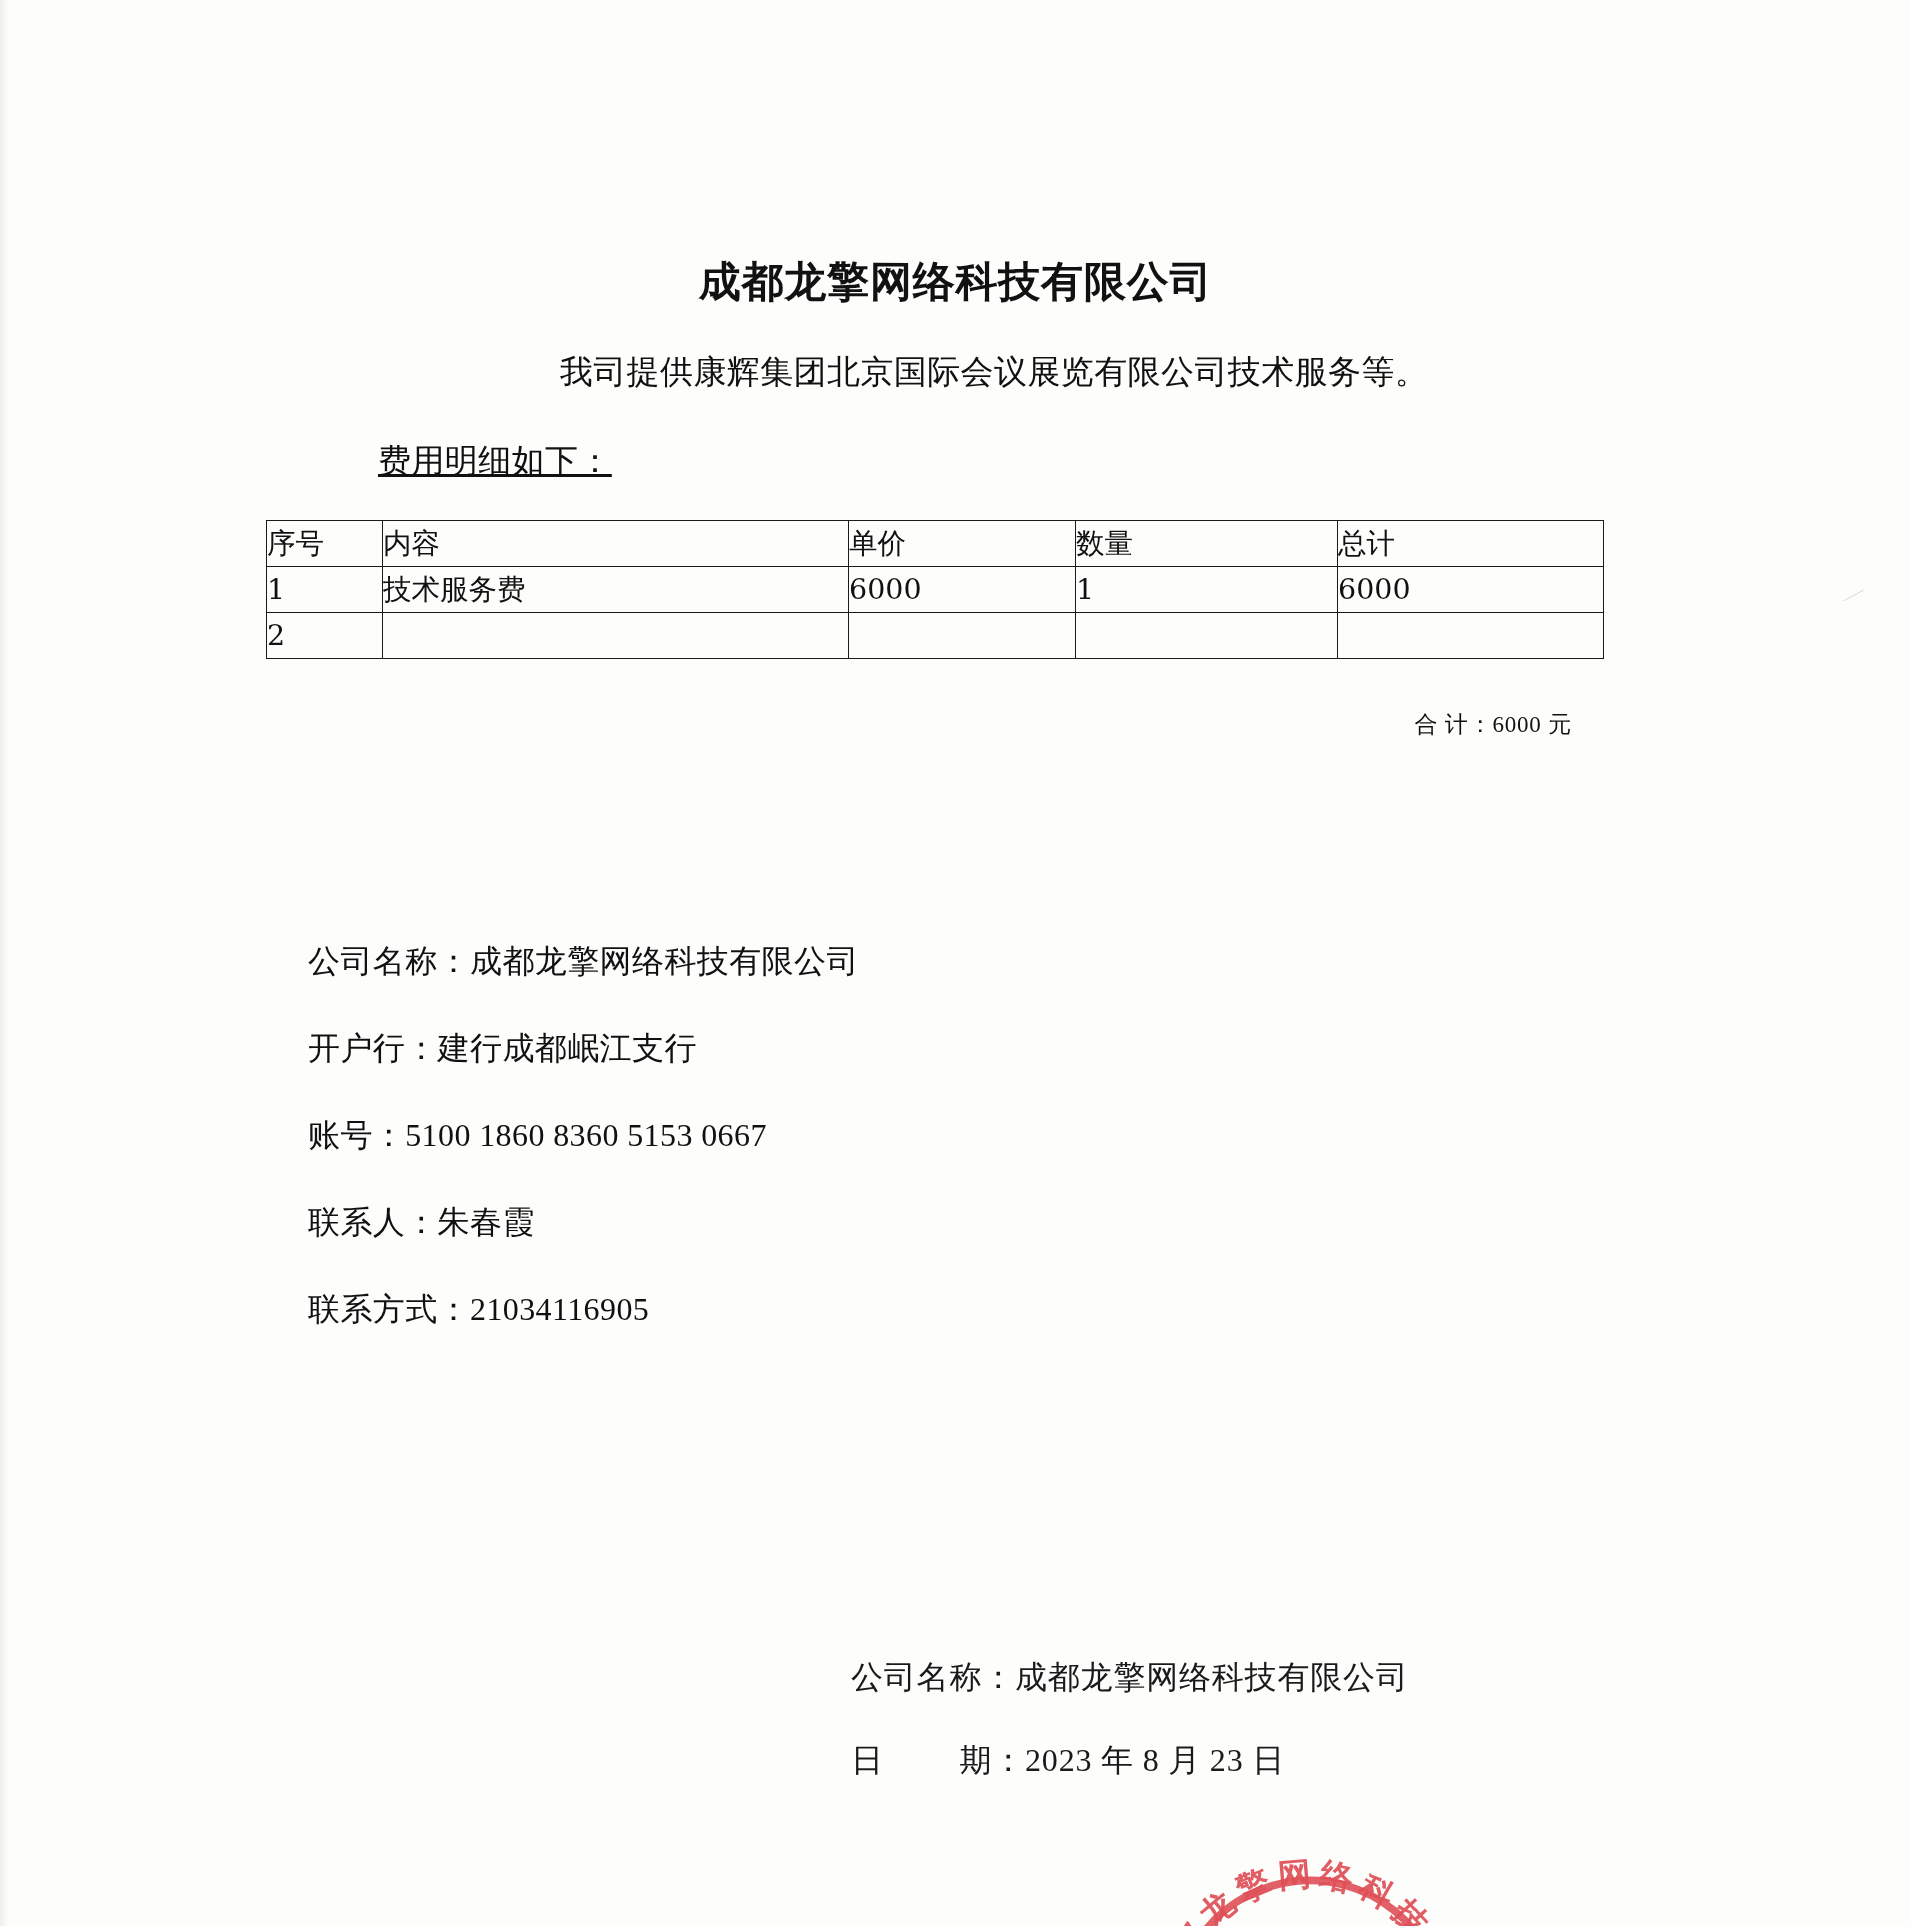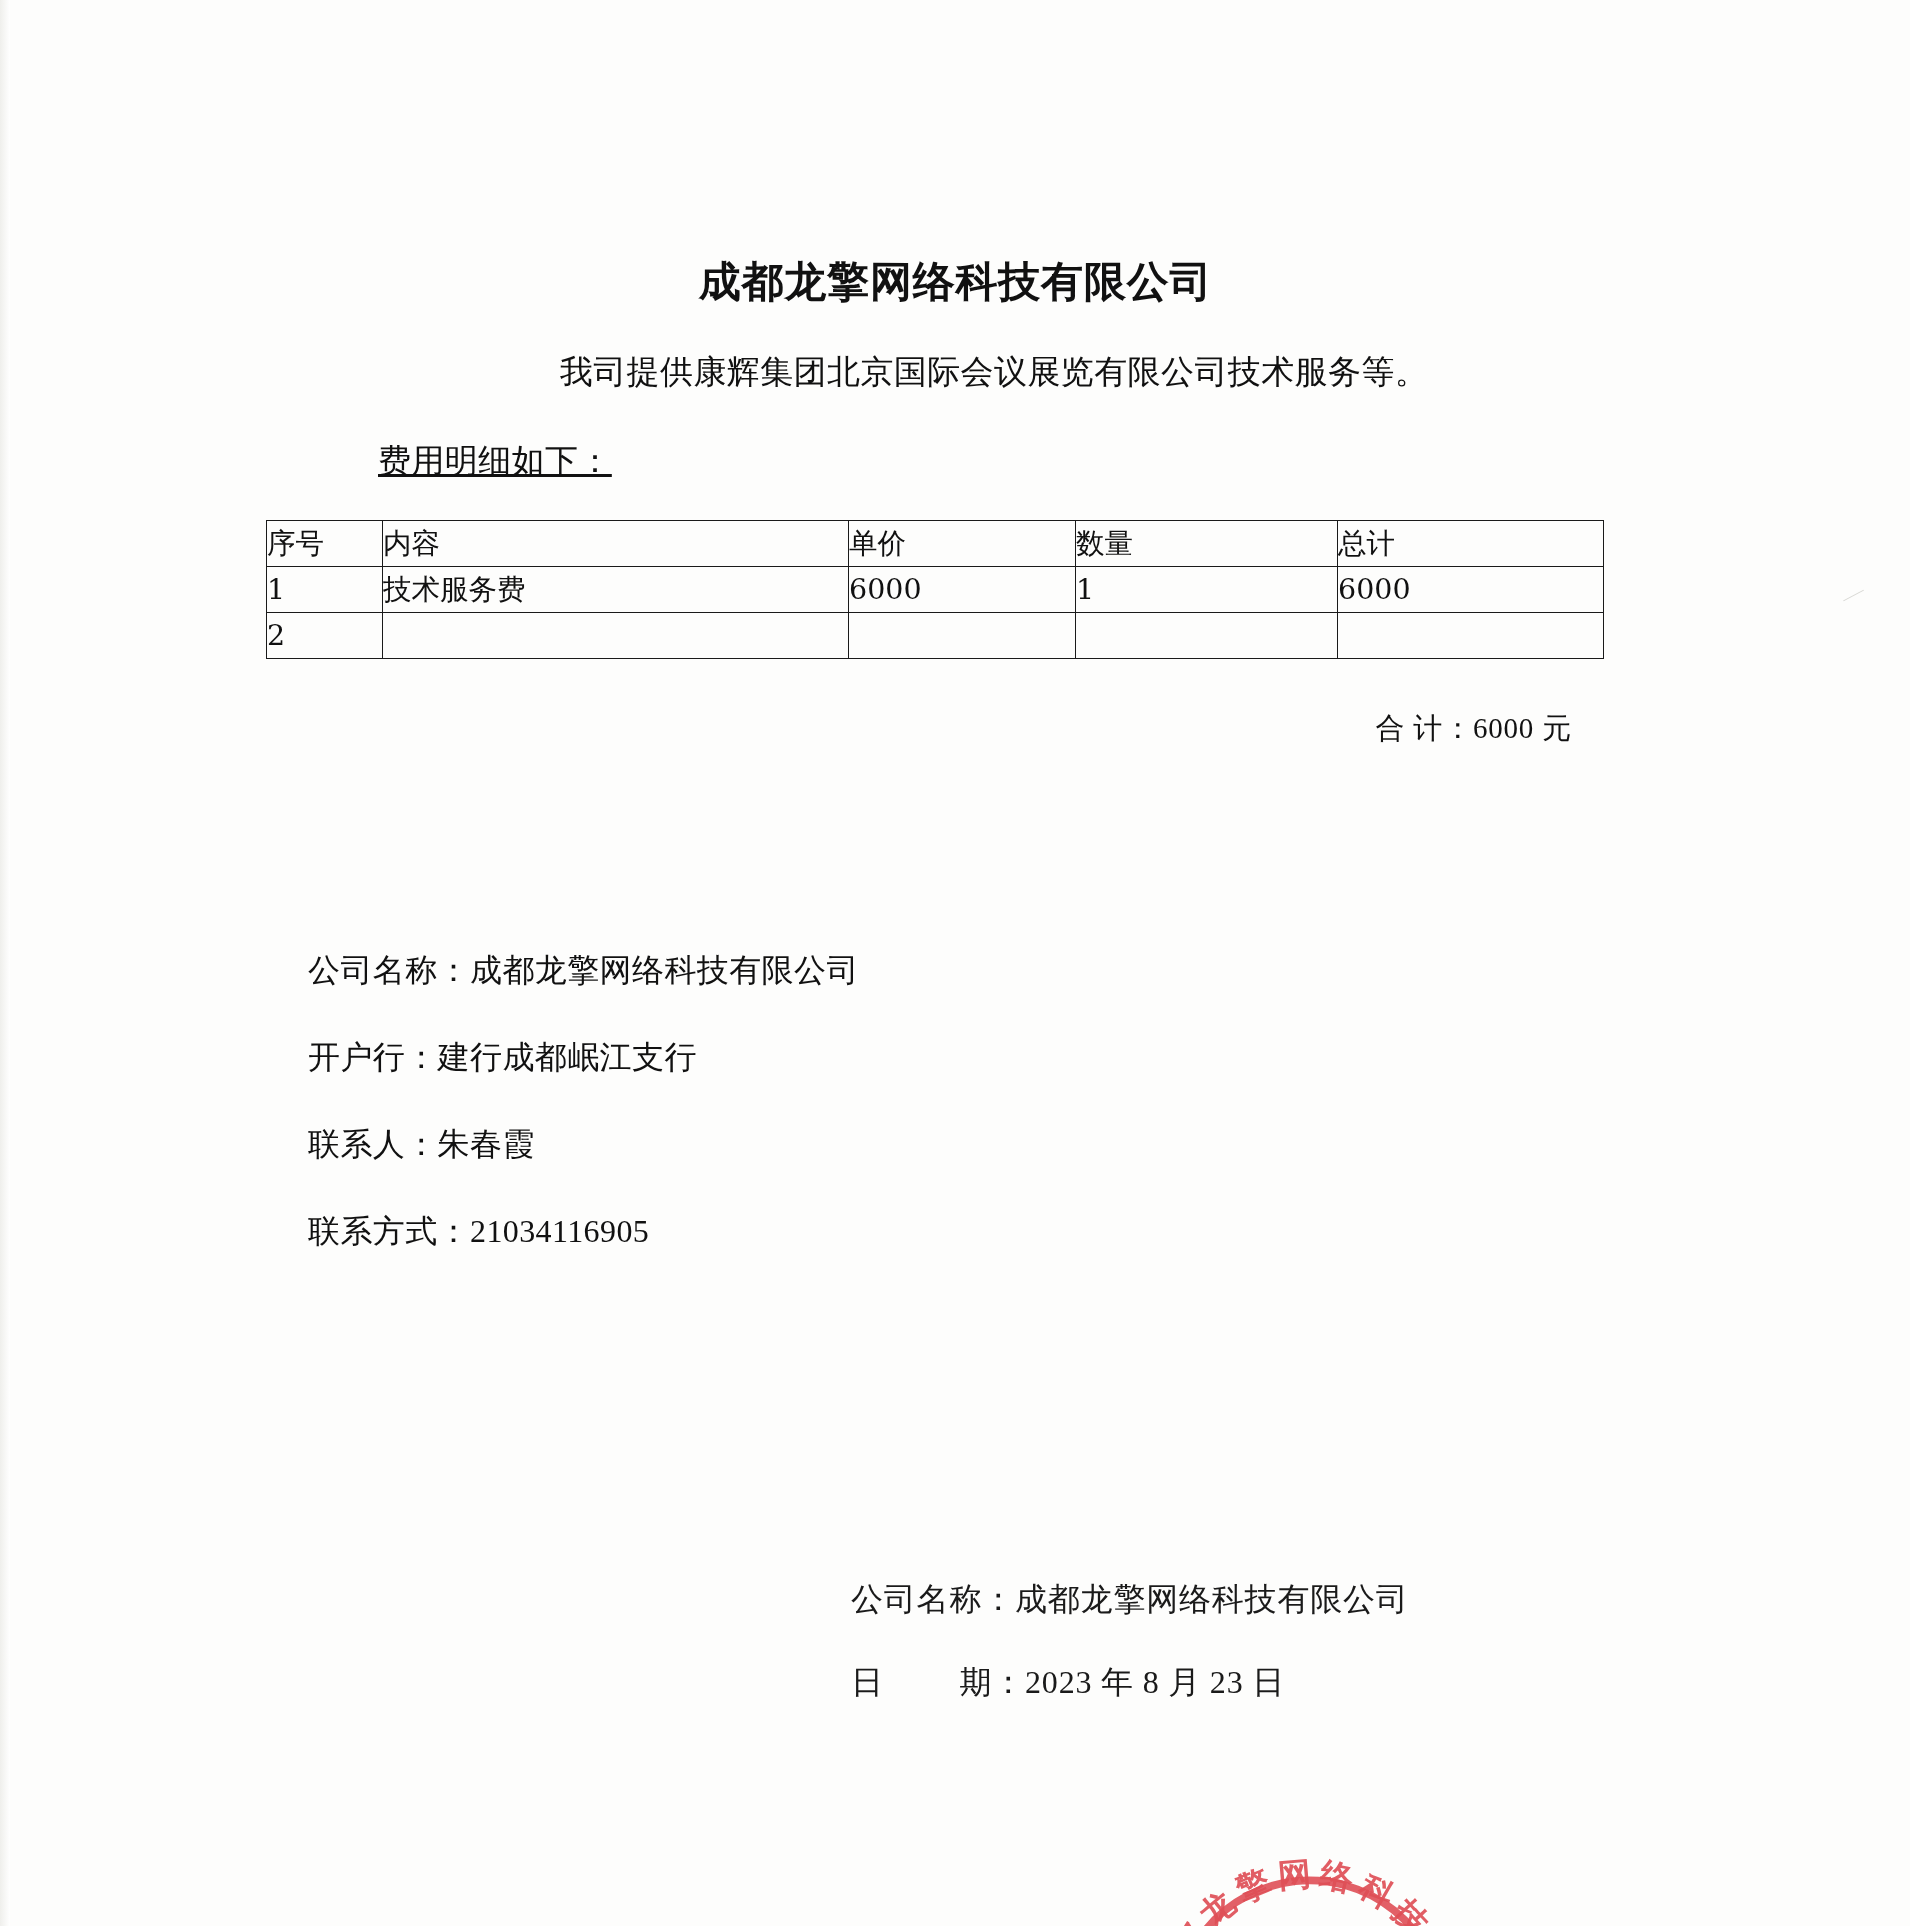--- a/index.html
+++ b/index.html
@@ -88,21 +88,21 @@
   .col-idx { width: 116px; }
   .col-desc { width: 466px; }
   .col-price { width: 227px; }
   .col-qty { width: 262px; }
   .col-total { width: 266px; }
 
   .sum-line {
     text-align: right;
     margin-right: 339px;
     margin-top: 50px;
-    font-size: 29px;
+    font-size: 23px;
     letter-spacing: 0.8px;
   }
 
   .info-block {
     margin-top: 200px;
     margin-left: 308px;
   }
   .info-line {
     font-size: 32px;
     margin-bottom: 43px;
@@ -188,20 +188,21 @@
           <td></td>
         </tr>
       </tbody>
     </table>
 
     <div class="sum-line">合 计：6000 元</div>
 
     <div class="info-block">
       <div class="info-line">公司名称：成都龙擎网络科技有限公司</div>
       <div class="info-line">开户行：建行成都岷江支行</div>
+      <div class="info-line">账号：5100  1860  8360  5153  0667</div>
       <div class="info-line">联系人：朱春霞</div>
       <div class="info-line">联系方式：21034116905</div>
     </div>
 
     <div class="sign-block">
       <div class="sign-line">公司名称：成都龙擎网络科技有限公司</div>
       <div class="sign-line">
         <span>日</span>
         <span class="gap"></span>
         <span>期：2023 年 8 月 23 日</span>

